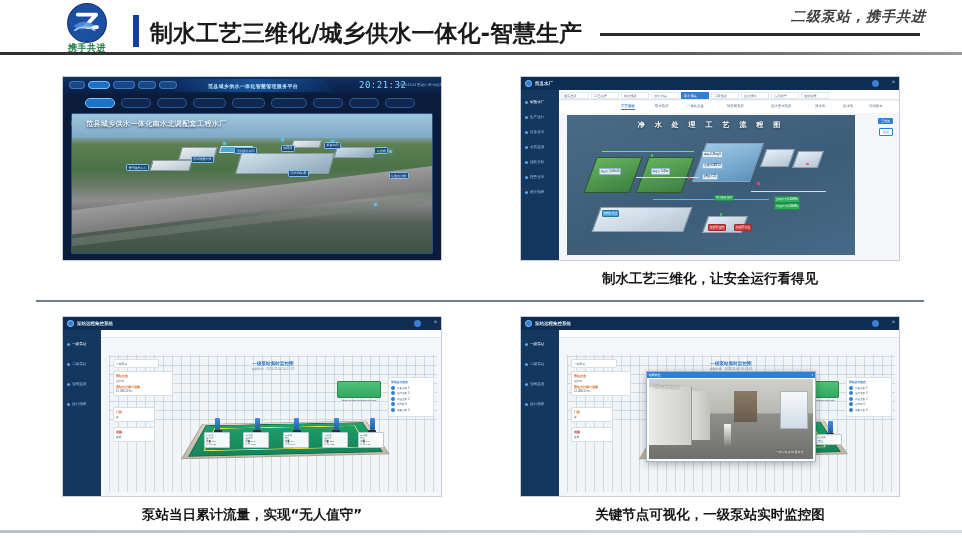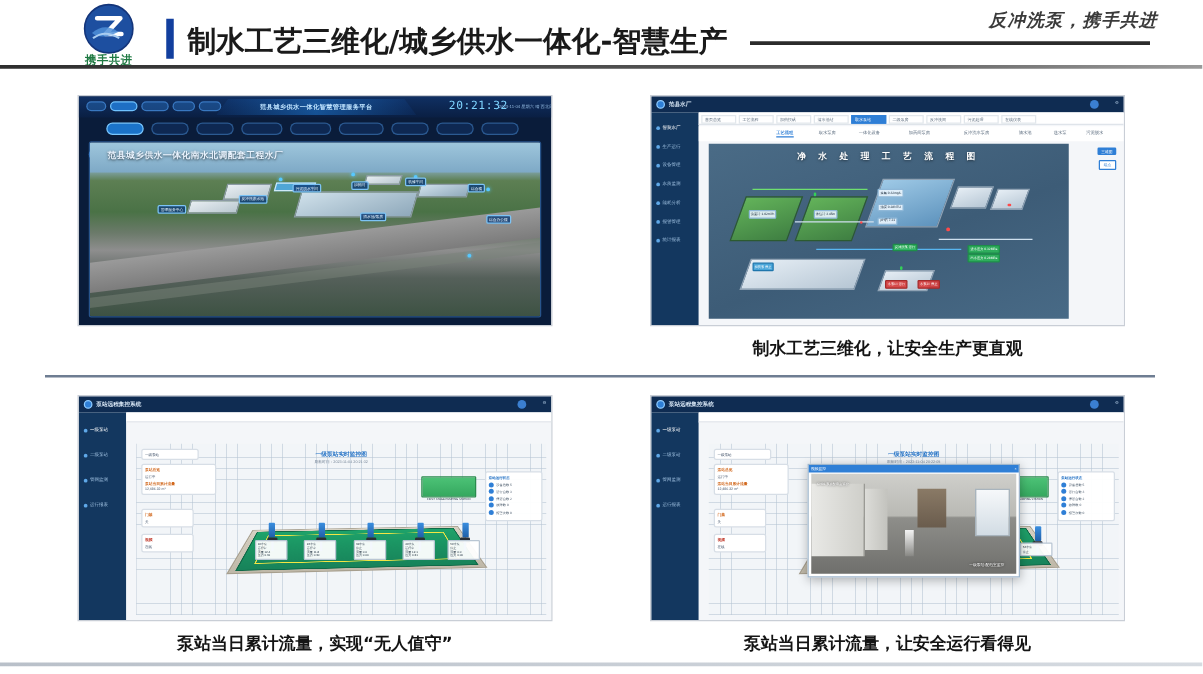--- a/index.html
+++ b/index.html
@@ -225,21 +225,21 @@
         <path d="M28 30 H72 L44 60 H74" fill="none" stroke="#ffffff" stroke-width="9" stroke-linecap="round" stroke-linejoin="round"></path>
         <path d="M18 58 C34 44 52 44 68 56 C52 64 34 70 18 58 Z" fill="#4f8fd8" opacity="0.85"></path>
         <path d="M20 68 C36 56 54 58 70 68" fill="none" stroke="#a8ccf0" stroke-width="4"></path>
       </svg>
       <div id="logo-text">携手共进</div>
     </div>
 
     <div id="title-bar"></div>
     <div id="slide-title">制水工艺三维化/城乡供水一体化-智慧生产</div>
     <div id="title-rule"></div>
-    <div id="tagline">反冲洗泵，携手共进</div>
+    <div id="tagline">二级泵站，携手共进</div>
     <div id="header-rule"></div>
   </div>
 
   <div id="mid-rule"></div>
   <div id="footer-rule"></div>
 
   <div class="shot shot-tl">
     <div class="app-dark">
 
       <div class="dk-topbar"></div>
@@ -402,21 +402,21 @@
           <div class="rdot" style="left:83%;top:34%;"></div>
           <div class="gdot" style="left:29%;top:28%;"></div>
           <div class="gdot" style="left:53%;top:70%;"></div>
         </div>
 
         <div class="btn-mini" style="right:6px;top:28px;">三维图</div>
         <div class="btn-mini ghost" style="right:6px;top:38px;">组态</div>
       </div>
     </div>
   </div>
-  <div class="caption cap-tr">制水工艺三维化，让安全生产更直观</div>
+  <div class="caption cap-tr">制水工艺三维化，让安全运行看得见</div>
 
   <div class="shot shot-bl">
     <div class="app-light">
 
       <div class="lt-topbar"></div>
       <div class="lt-logo"></div>
       <div class="lt-title">泵站远程集控系统</div>
       <div class="lt-avatar"></div>
       <div class="lt-right">⚙</div>
 
@@ -693,16 +693,16 @@
               <div class="win"></div>
               <div class="floorshine"></div>
               <div class="cctv-ostamp">CH01 泵房配电室监控</div>
               <div class="cctv-stamp">一级泵站-配电室监控</div>
             </div>
           </div>
         </div>
       </div>
     </div>
   </div>
-  <div class="caption cap-br">泵站当日累计流量，让安全运行看得见</div>
+  <div class="caption cap-br">关键节点可视化，一级泵站实时监控图</div>
 
 
 </div>
 
 </body></html>

